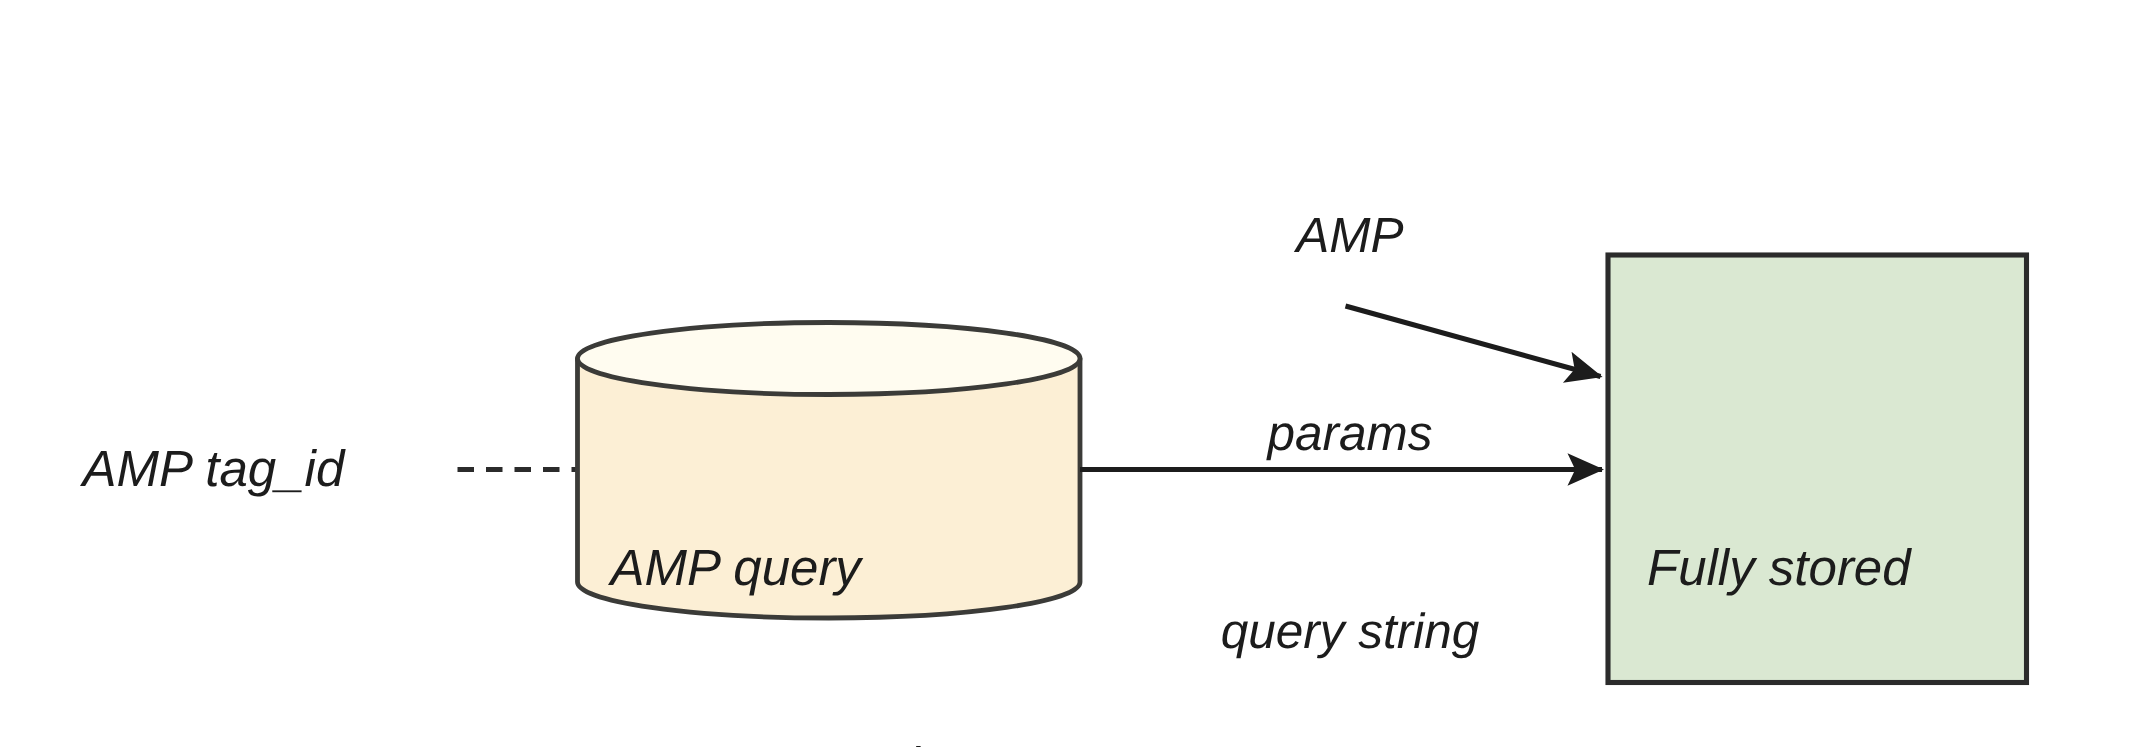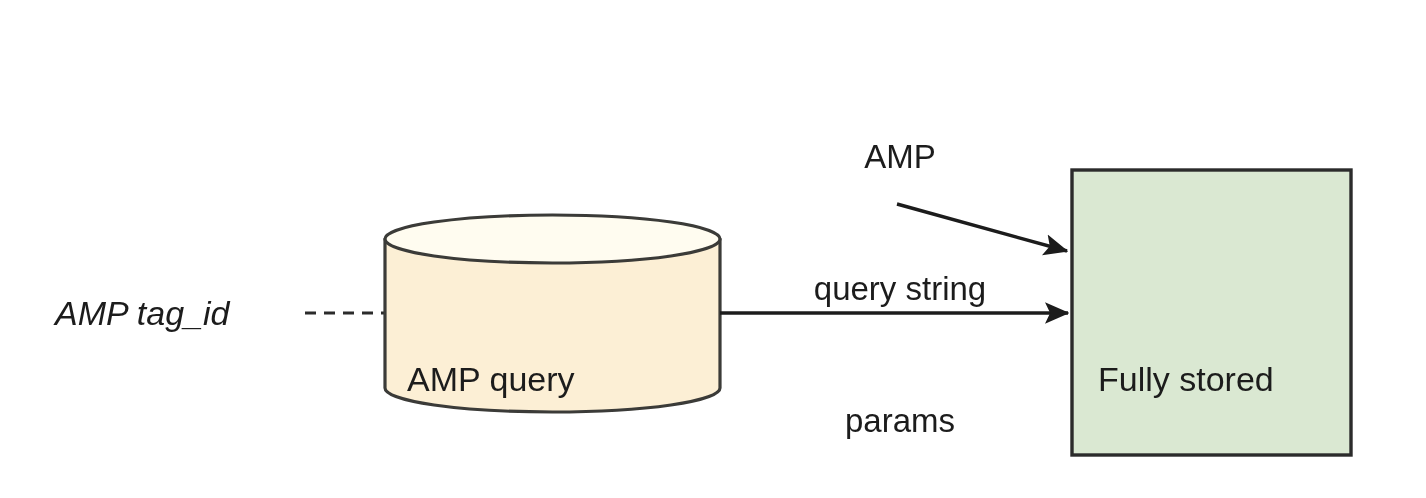--- a/index.html
+++ b/index.html
@@ -57,21 +57,21 @@
 
   
   #qs-label {
     left: 780px;
     top: 47px;
     width: 240px;
     text-align: center;
     font-size: 33px;
     line-height: 44px;
   }
-  .line { display: block; }
+  .line { display: block; font-style: italic; }
 </style>
 </head>
 <body>
 
 <div id="canvas">
 
   <svg class="svg-layer" viewBox="0 0 1426 498" width="1426" height="498" xmlns="http://www.w3.org/2000/svg">
 
     <defs>
       <marker id="arrow-solid" viewBox="0 0 10 10" refX="9.4" refY="5" markerWidth="7.2" markerHeight="7.2" orient="auto-start-reverse">
@@ -99,22 +99,22 @@
 
   <div class="node-text" id="tag-id-label">AMP tag_id</div>
 
   <div class="node-text" id="cylinder-label">
     <span class="line">AMP query</span>
     <span class="line">request template</span>
   </div>
 
   <div class="node-text" id="qs-label">
     <span class="line">AMP</span>
+    <span class="line">params</span>
     <span class="line">query string</span>
-    <span class="line">params</span>
   </div>
 
   <div class="node-text" id="ortb-label">
     <span class="line">Fully stored</span>
     <span class="line">ORTB</span>
   </div>
 
 </div>
 
 </body></html>

